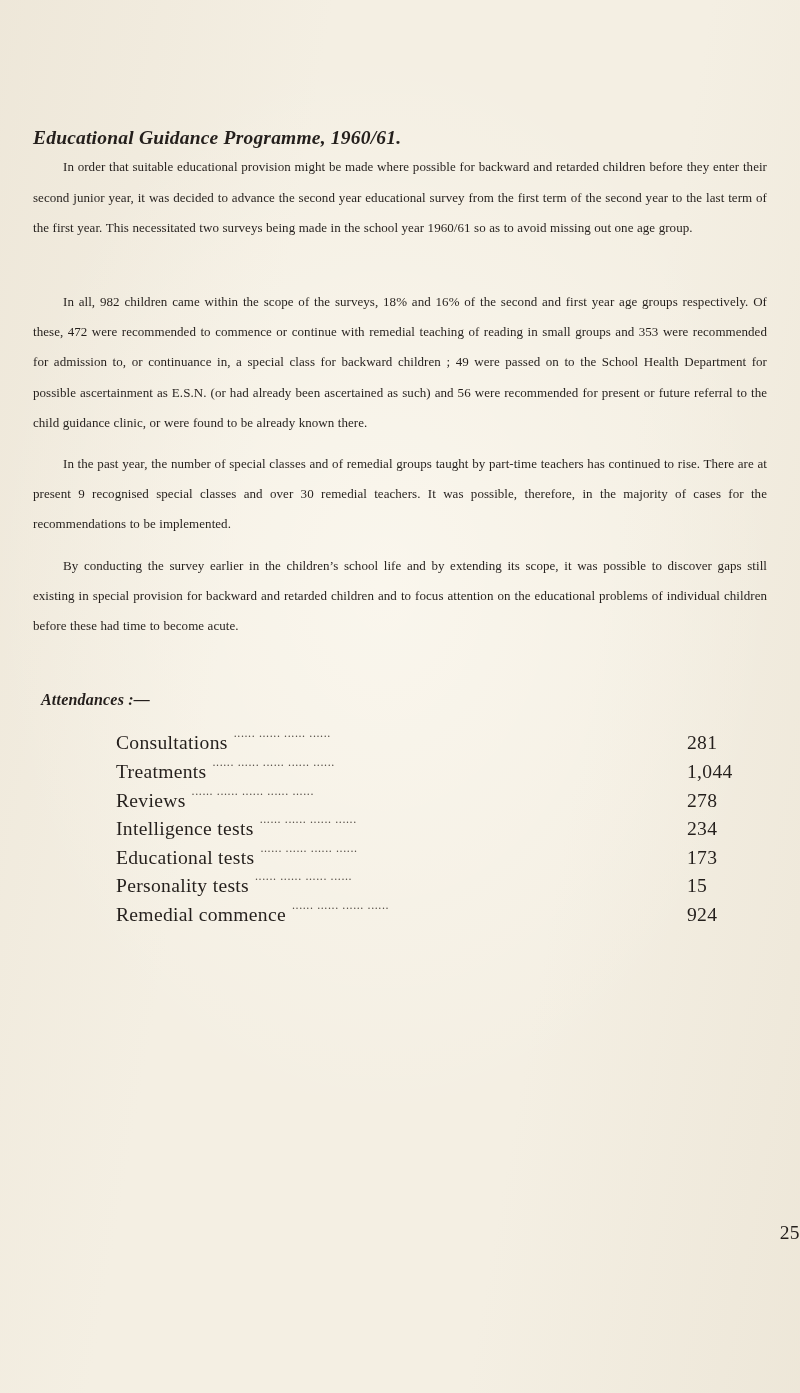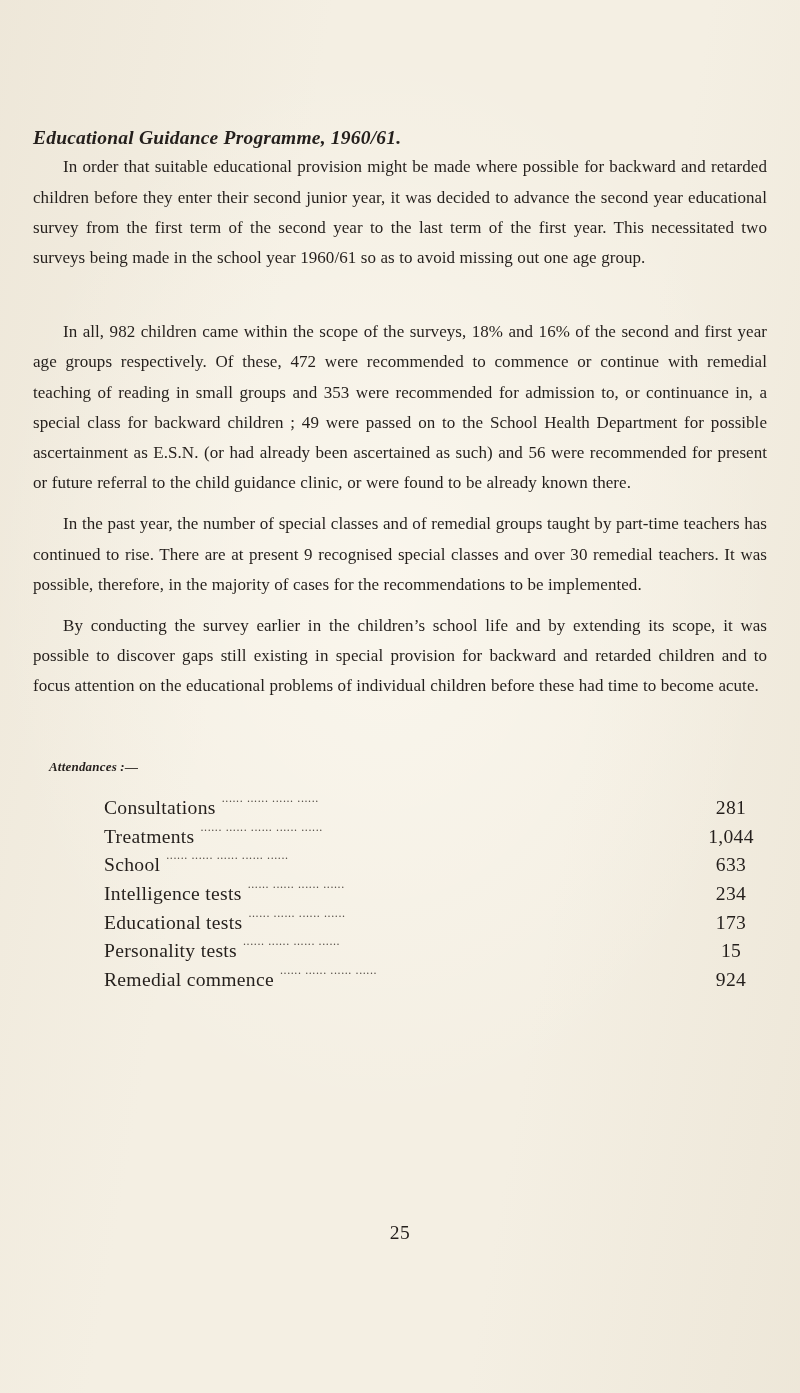--- a/index.html
+++ b/index.html
@@ -33,51 +33,51 @@
   }
   .section-heading {
     font-style: italic;
     font-size: 19.5px;
     line-height: 1.25;
     letter-spacing: 0.2px;
     margin: 0;
     padding-top: 126px;
   }
   p.body-par {
-    font-size: 17px;
+    font-size: 13px;
     line-height: 30.2px;
     margin: 0;
     text-align: justify;
     text-align-last: left;
     text-indent: 30px;
     letter-spacing: 0.05px;
     word-spacing: 0.2px;
   }
   p.par-gap-small { margin-top: 2px; }
   p.par-gap { margin-top: 44px; }
   p.par-gap-lg { margin-top: 11px; }
 
   .attend-heading {
     font-style: italic;
-    font-size: 13px;
+    font-size: 16px;
     line-height: 1.2;
-    margin: 16px;
+    margin: 8px;
     padding-top: 41px;
     letter-spacing: 0.2px;
   }
   .attend-intro {
     font-size: 19.6px;
     line-height: 30px;
     margin: 0;
     padding-top: 19px;
     padding-left: 29px;
   }
   .attend-list {
     list-style: none;
-    margin: 4px;
+    margin: 16px;
     padding: 4px 0 0 0;
   }
   .attend-row {
     display: flex;
     align-items: baseline;
     font-size: 19.6px;
     line-height: 28.6px;
     padding-left: 67px;
   }
   .attend-label {
@@ -94,30 +94,30 @@
   .attend-leaders span {
     position: absolute;
     bottom: 0.12em;
     font-size: 12px;
     letter-spacing: 0.6px;
     color: #564f47;
     white-space: nowrap;
   }
   .attend-value {
     width: 64px;
-    text-align: center;
+    text-align: left;
     white-space: nowrap;
     letter-spacing: 0.3px;
   }
   .page-number {
     position: absolute;
     left: 0;
     right: 0;
     top: 1222px;
-    text-align: center;
+    text-align: right;
     font-size: 19.5px;
     letter-spacing: 0.4px;
   }
 </style>
 </head>
 <body>
 
 <div class="paper"></div>
 
 <div class="page">
@@ -144,25 +144,25 @@
       <span class="attend-value">281</span>
     </li>
     <li class="attend-row">
       <span class="attend-label">Treatments</span>
       <span class="attend-leaders">
           <span>......     ......     ......     ......     ......</span>
         </span>
       <span class="attend-value">1,044</span>
     </li>
     <li class="attend-row">
-      <span class="attend-label">School</span>
+      <span class="attend-label">Reviews</span>
       <span class="attend-leaders">
           <span>......     ......     ......     ......     ......</span>
         </span>
-      <span class="attend-value">633</span>
+      <span class="attend-value">278</span>
     </li>
     <li class="attend-row">
       <span class="attend-label">Intelligence tests</span>
       <span class="attend-leaders">
           <span>......     ......     ......     ......</span>
         </span>
       <span class="attend-value">234</span>
     </li>
     <li class="attend-row">
       <span class="attend-label">Educational tests</span>

